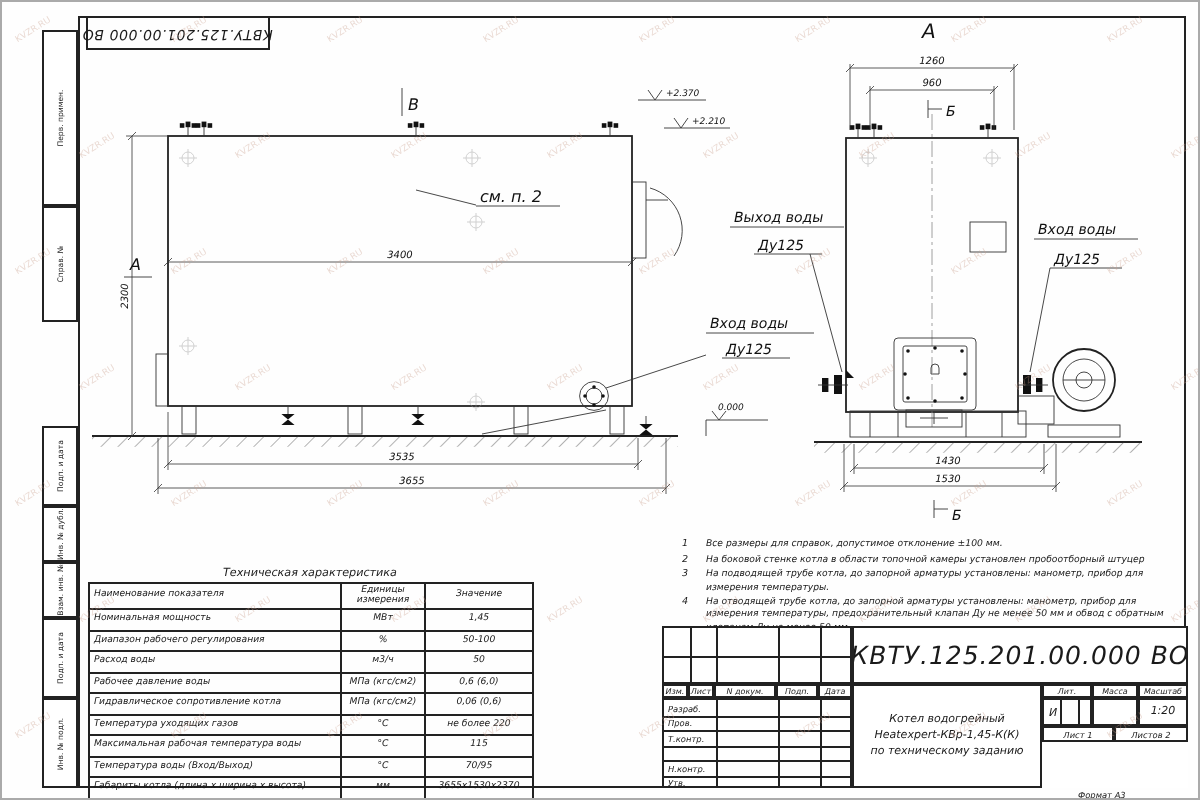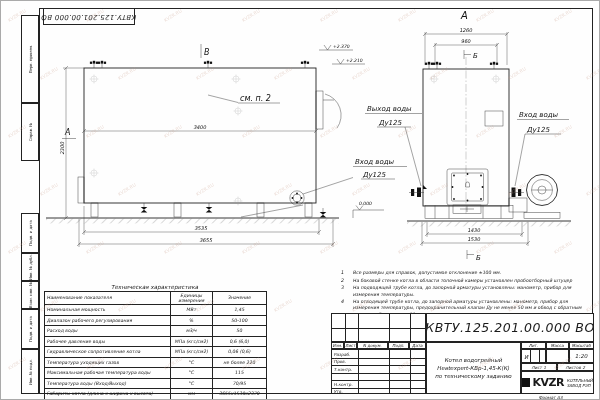--- a/index.html
+++ b/index.html
@@ -515,26 +515,16 @@
         <div class="ctr f55">1:20</div>
       </div>
 
     <div class="cell" style="left:190px;top:50px;width:36px;height:8px;">
       <div class="ctr f42"><span>Лист</span>&nbsp;<span>1</span></div>
     </div>
     <div class="cell" style="left:226px;top:50px;width:37px;height:8px;">
       <div class="ctr f42"><span>Листов</span>&nbsp;<span>2</span></div>
     </div>
 
-    <div class="cell" style="left:190px;top:58px;width:73px;height:23px;">
-      <div class="ctr" style="gap:3px;">
-        <span style="display:inline-block;width:9px;height:9px;background:#111;"></span>
-        <span class="logo">KVZR</span>
-        <span style="display:flex;flex-direction:column;text-align:left;">
-          <span class="f4">КОТЕЛЬНЫЙ</span>
-          <span class="f4">ЗАВОД РЭП</span>
-        </span>
-      </div>
-    </div>
   </div>
 
   <div class="fmt">Формат  А3</div>
 </div>
 
 </body></html>

